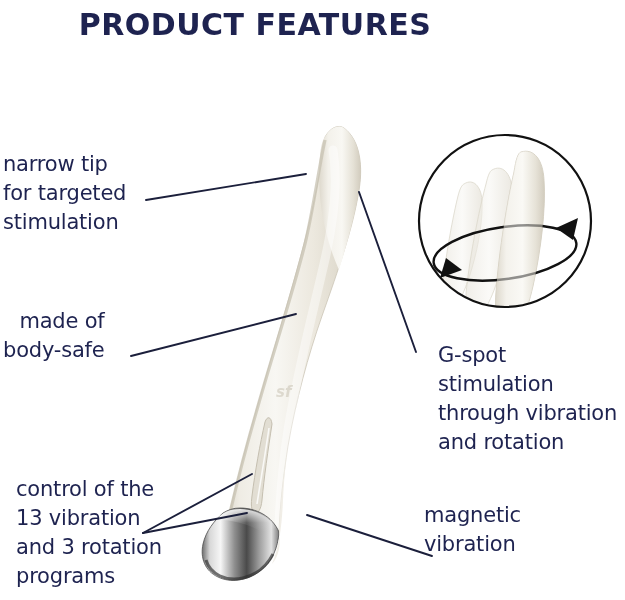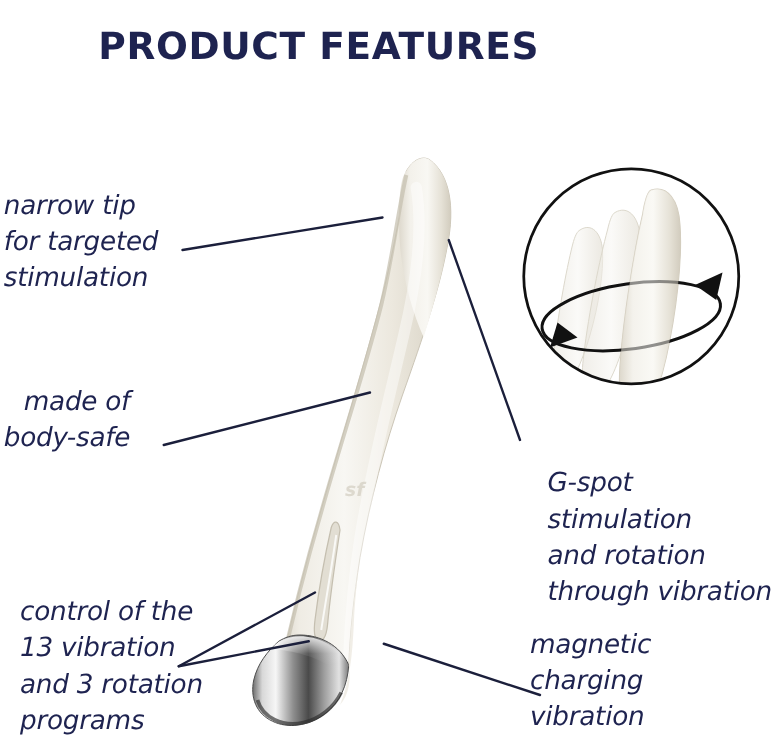--- a/index.html
+++ b/index.html
@@ -12,21 +12,21 @@
     width: 625px;
     height: 600px;
     background: #ffffff;
     overflow: hidden;
     font-family: "Liberation Sans", sans-serif;
   }
 
   
   #title {
     position: absolute;
-    top: 20px;
+    top: 7px;
     left: 0;
     width: 510px;
     text-align: center;
     font-family: "DejaVu Sans", sans-serif;
     font-weight: bold;
     font-size: 30px;
     letter-spacing: 0.5px;
     color: #1e2350;
     white-space: nowrap;
   }
@@ -35,26 +35,26 @@
   .callout {
     position: absolute;
     color: #1e2350;
     font-family: "DejaVu Sans", sans-serif;
     font-size: 21px;
     line-height: 29px;
     font-weight: 400;
     letter-spacing: -0.2px;
     white-space: nowrap;
   }
-  .callout .line { display: block; font-style: italic; }
+  .callout .line { display: block; }
 
   #callout-narrow-tip   { left: 3px;   top: 150px; }
   #callout-silicone     { left: 3px;   top: 307px; text-align: right; }
   #callout-control      { left: 16px;   top: 475px; }
-  #callout-gspot        { left: 438px; top: 341px; margin-top: 31px; }
+  #callout-gspot        { left: 438px; top: 341px; }
   #callout-magnetic     { left: 424px; top: 501px; }
 
   
   #stage {
     position: absolute;
     left: 0;
     top: 0;
     width: 625px;
     height: 600px;
   }
@@ -248,23 +248,22 @@
   <div class="callout" id="callout-control">
     <span class="line">control of the</span>
     <span class="line">13 vibration</span>
     <span class="line">and 3 rotation</span>
     <span class="line">programs</span>
   </div>
 
   <div class="callout" id="callout-gspot">
     <span class="line">G-spot</span>
     <span class="line">stimulation</span>
+    <span class="line">through vibration</span>
     <span class="line">and rotation</span>
-    <span class="line">through vibration</span>
   </div>
 
   <div class="callout" id="callout-magnetic">
     <span class="line">magnetic</span>
-    <span class="line">charging</span>
     <span class="line">vibration</span>
   </div>
 
 </div>
 
 </body></html>

